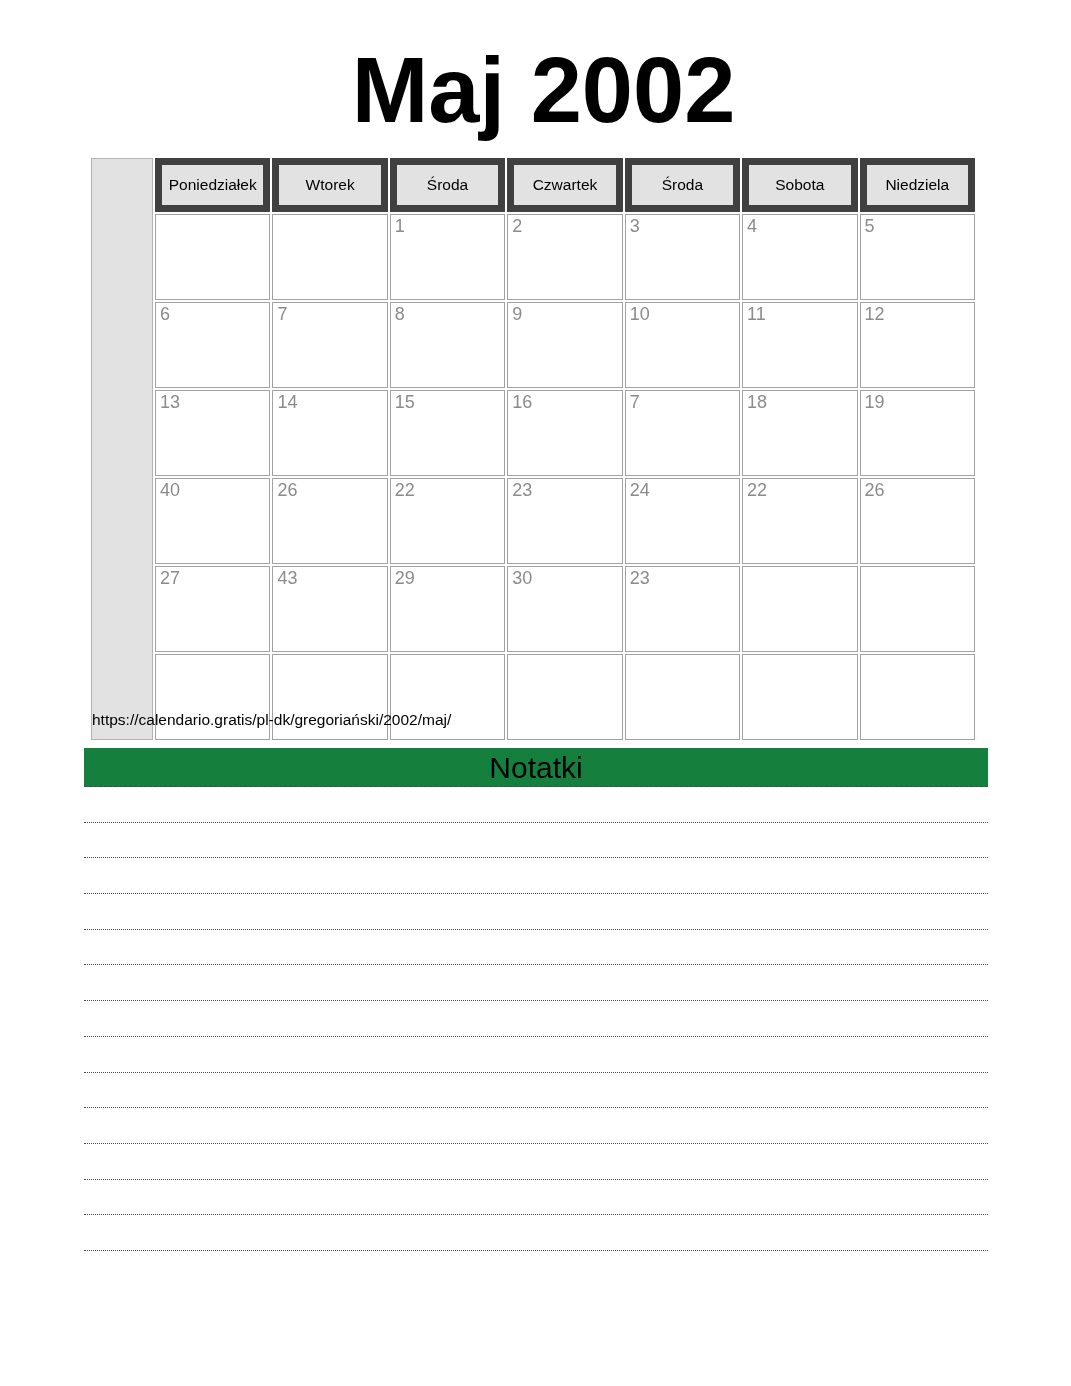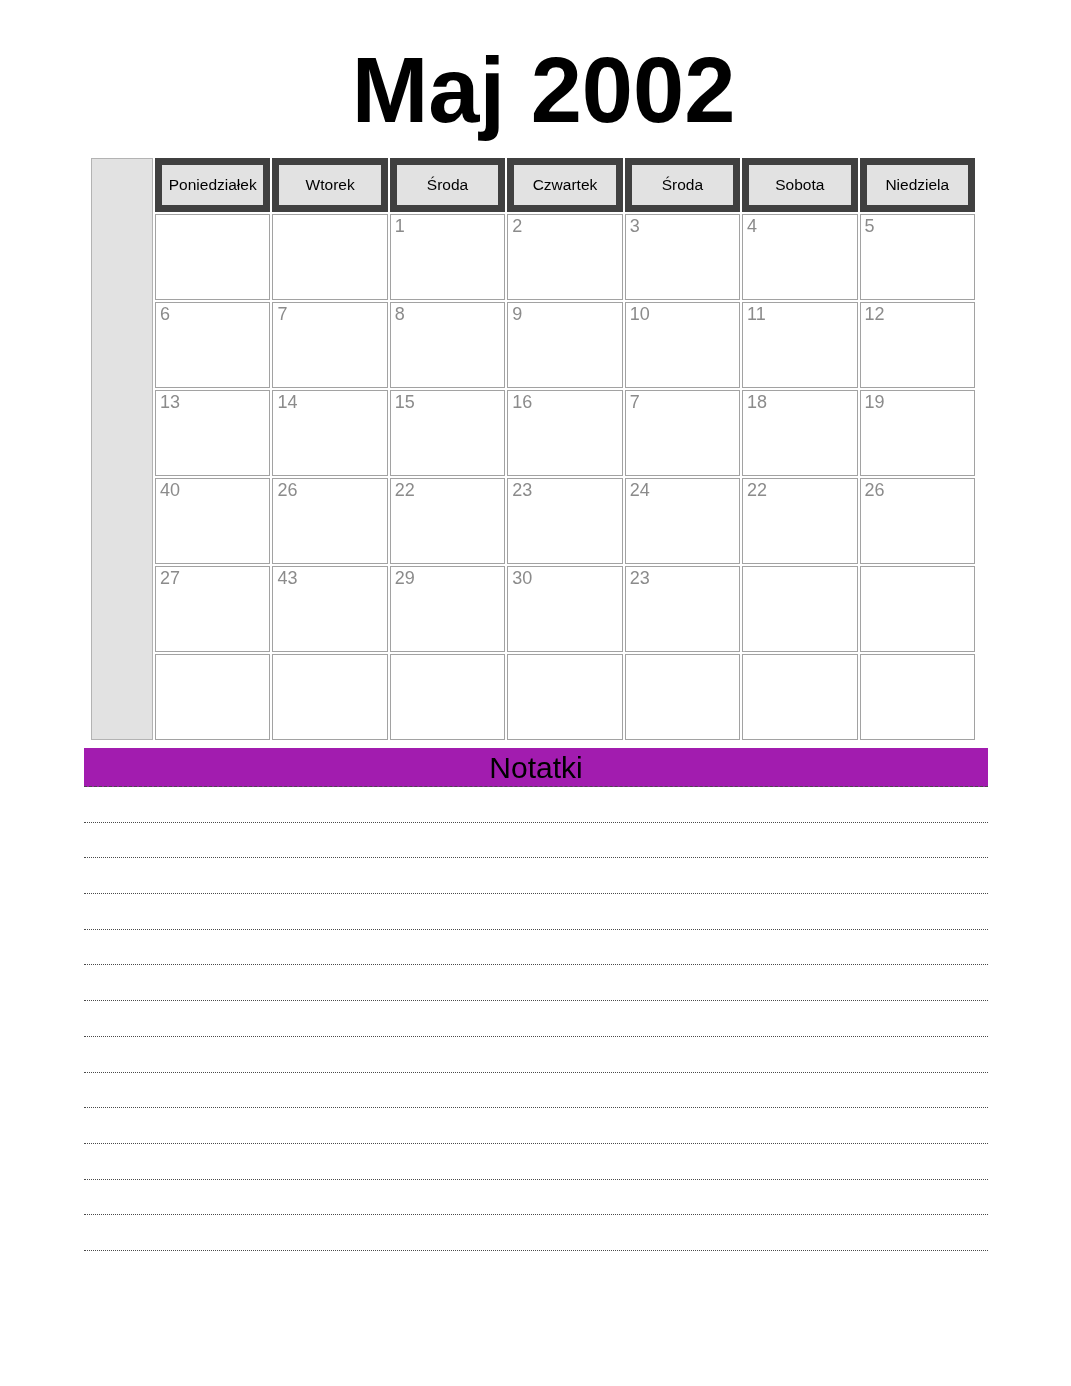--- a/index.html
+++ b/index.html
@@ -83,21 +83,21 @@
   }
 
   
   .notes {
     position: absolute;
     top: 748px;
     left: 84px;
     width: 904px;
   }
   .notes-header {
-    background: #a21caf;
+    background: #15803d;
     height: 38px;
     border-bottom: 1px dashed #4a4a4a;
     text-align: center;
   }
   .notes-title {
     font-size: 30px;
     line-height: 40px;
     color: #000000;
   }
   .note-line {
@@ -186,20 +186,21 @@
         <td class="day"></td>
         <td class="day"></td>
         <td class="day"></td>
         <td class="day"></td>
         <td class="day"></td>
       </tr>
     </tbody>
       </table>
   </div>
 
+  <div class="source-url">https://calendario.gratis/pl-dk/gregoriański/2002/maj/</div>
 
   <div class="notes">
     <div class="notes-header">
       <span class="notes-title">Notatki</span>
     </div>
     <div>
         <div class="note-line"></div>
         <div class="note-line"></div>
         <div class="note-line"></div>
         <div class="note-line"></div>

